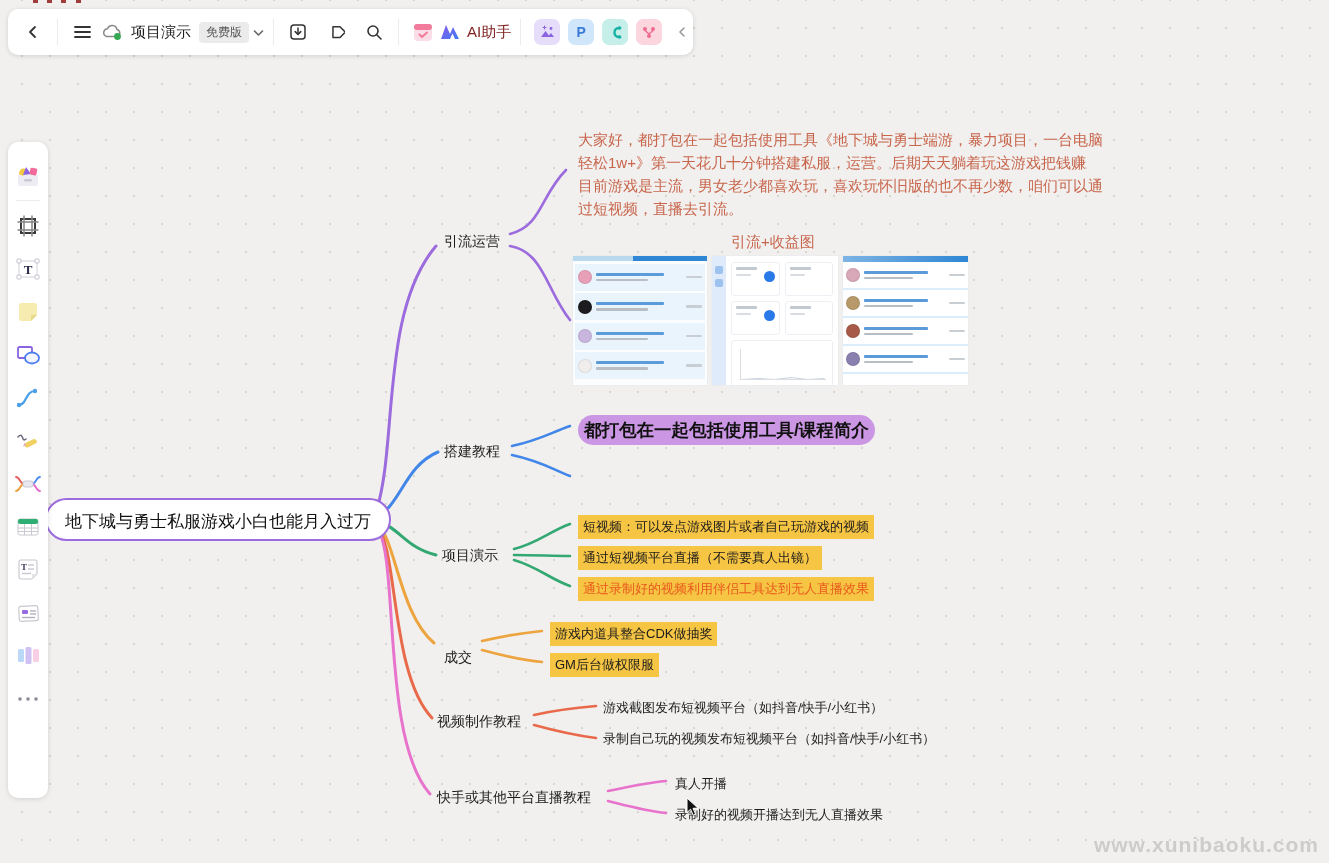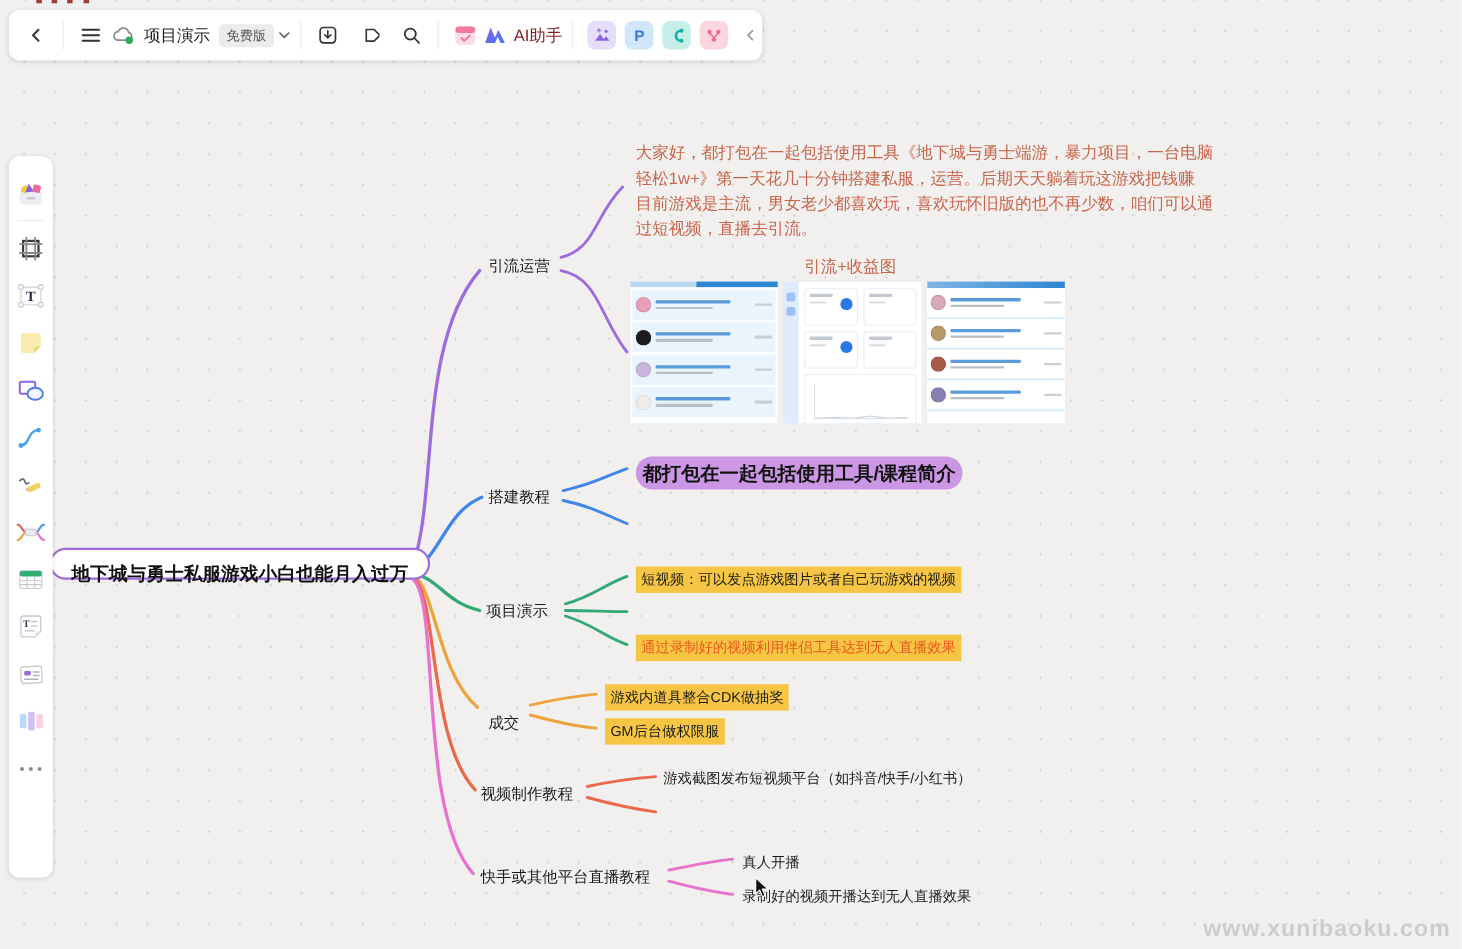--- a/index.html
+++ b/index.html
@@ -28,22 +28,22 @@
 
   
   .sidebar{position:absolute;left:8px;top:142px;width:40px;height:656px;background:#fff;border-radius:10px;
            box-shadow:0 1px 5px rgba(0,0,0,.13);display:flex;flex-direction:column;align-items:center;
            padding:12px 0;box-sizing:border-box;z-index:30;}
   .sb-item{width:30px;height:30px;display:flex;align-items:center;justify-content:center;margin:6.5px 0;cursor:pointer;flex:0 0 auto;}
   .sb-divider{width:24px;height:1px;background:#ececec;margin:3px 0;flex:0 0 auto;}
 
   
   #curves{position:absolute;left:0;top:0;z-index:5;pointer-events:none;}
-  .root-node{position:absolute;left:45px;top:498px;height:29px;line-height:43px;padding:0 18px;background:#fff;
-             border:2.5px solid #9c6bde;border-radius:26px;font-size:17px;font-weight:700;color:#111;
+  .root-node{position:absolute;left:45px;top:498px;height:43px;line-height:43px;padding:0 18px;background:#fff;
+             border:2.5px solid #9c6bde;border-radius:26px;font-size:17px;font-weight:400;color:#111;
              white-space:nowrap;z-index:10;box-sizing:border-box;}
   .branch-label{position:absolute;font-size:14px;color:#1b1b1b;white-space:nowrap;z-index:10;}
   .leaf{position:absolute;font-size:13px;color:#1b1b1b;white-space:nowrap;z-index:10;}
   .hl-yellow{background:#f6c544;padding:3px 5px;}
   .hl-yellow.orange-text{color:#e8591d;}
   .hl-purple{background:#cb96e3;padding:3px 6px;font-weight:700;font-size:17.5px;color:#111;border-radius:15px;}
   .intro-para{position:absolute;left:578px;top:128px;width:534px;font-size:15px;line-height:23px;
               color:#c8664d;z-index:10;}
   .img-caption{position:absolute;left:578px;top:233px;width:390px;text-align:center;font-size:15px;
                color:#c8664d;z-index:10;}
@@ -456,26 +456,28 @@
             </span>
             <span class="rr"></span>
           </div>
         </div>
     </div>
   </div>
 
   <div class="leaf hl-purple" style="left:578px;top:415px">都打包在一起包括使用工具/课程简介</div>
 
   <div class="leaf hl-yellow" style="left:578px;top:515px">短视频：可以发点游戏图片或者自己玩游戏的视频</div>
+  <div class="leaf hl-yellow" style="left:578px;top:546px">通过短视频平台直播（不需要真人出镜）</div>
   <div class="leaf hl-yellow orange-text" style="left:578px;top:577px">通过录制好的视频利用伴侣工具达到无人直播效果</div>
 
   <div class="leaf hl-yellow" style="left:550px;top:622px">游戏内道具整合CDK做抽奖</div>
   <div class="leaf hl-yellow" style="left:550px;top:653px">GM后台做权限服</div>
 
   <div class="leaf" style="left:603px;top:699px">游戏截图发布短视频平台（如抖音/快手/小红书）</div>
+  <div class="leaf" style="left:603px;top:730px">录制自己玩的视频发布短视频平台（如抖音/快手/小红书）</div>
 
   <div class="leaf" style="left:675px;top:775px">真人开播</div>
   <div class="leaf" style="left:675px;top:806px">录制好的视频开播达到无人直播效果</div>
 
   <div class="watermark">www.xunibaoku.com</div>
 
   <svg class="cursor" width="16" height="20" viewBox="0 0 16 20">
     <path d="M1 1 L1 15.5 L4.6 12.2 L7.2 18.2 L9.6 17.1 L7 11.3 L12 11.1 Z" fill="#111" stroke="#fff" stroke-width="1"></path>
   </svg>
 

